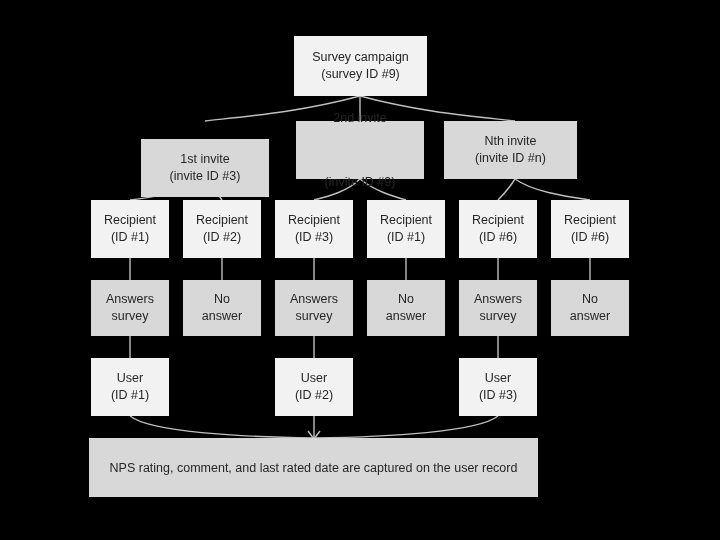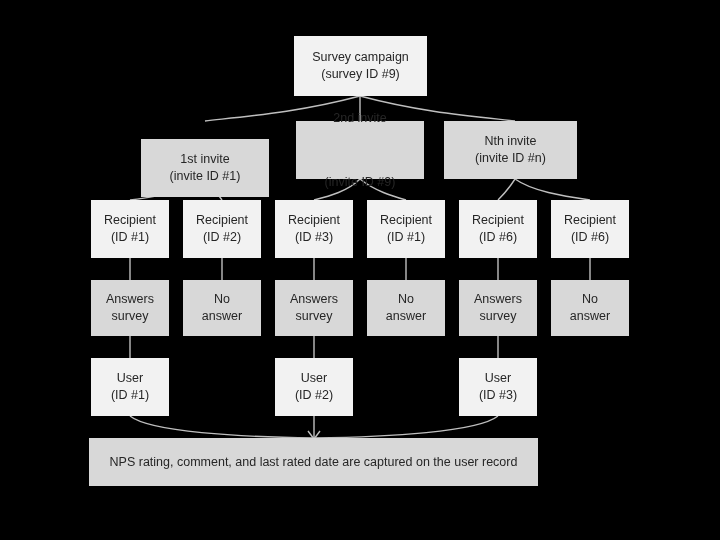--- a/index.html
+++ b/index.html
@@ -83,21 +83,21 @@
     <path d="M308,431 L314,439 L320,431" fill="none" stroke="#bfbfbf" stroke-width="1.4"></path>
   </svg>
 
   <div class="node light" style="left:294px; top:36px; width:133px; height:60px;">
     <span class="ln">Survey campaign</span>
     <span class="ln">(survey ID #9)</span>
   </div>
 
   <div class="node dark" style="left:141px; top:121px; width:128px; height:58px;margin-top:18px;">
     <span class="ln">1st invite</span>
-    <span class="ln">(invite ID #1)</span>
+    <span class="ln">(invite ID #3)</span>
   </div>
   <div class="node dark" style="left:296px; top:121px; width:128px; height:58px;gap:47px;">
     <span class="ln">2nd invite</span>
     <span class="ln">(invite ID #9)</span>
   </div>
   <div class="node dark" style="left:444px; top:121px; width:133px; height:58px;">
     <span class="ln">Nth invite</span>
     <span class="ln">(invite ID #n)</span>
   </div>
 
@@ -157,17 +157,17 @@
   </div>
   <div class="node light" style="left:275px; top:358px; width:78px; height:58px;">
     <span class="ln">User</span>
     <span class="ln">(ID #2)</span>
   </div>
   <div class="node light" style="left:459px; top:358px; width:78px; height:58px;">
     <span class="ln">User</span>
     <span class="ln">(ID #3)</span>
   </div>
 
-  <div class="node dark wide-note" style="left:89px; top:438px; width:449px; height:48px;">
+  <div class="node dark wide-note" style="left:89px; top:438px; width:449px; height:59px;">
     <span class="ln">NPS rating, comment, and last rated date are captured on the user record</span>
   </div>
 
 </div>
 
 </body></html>

